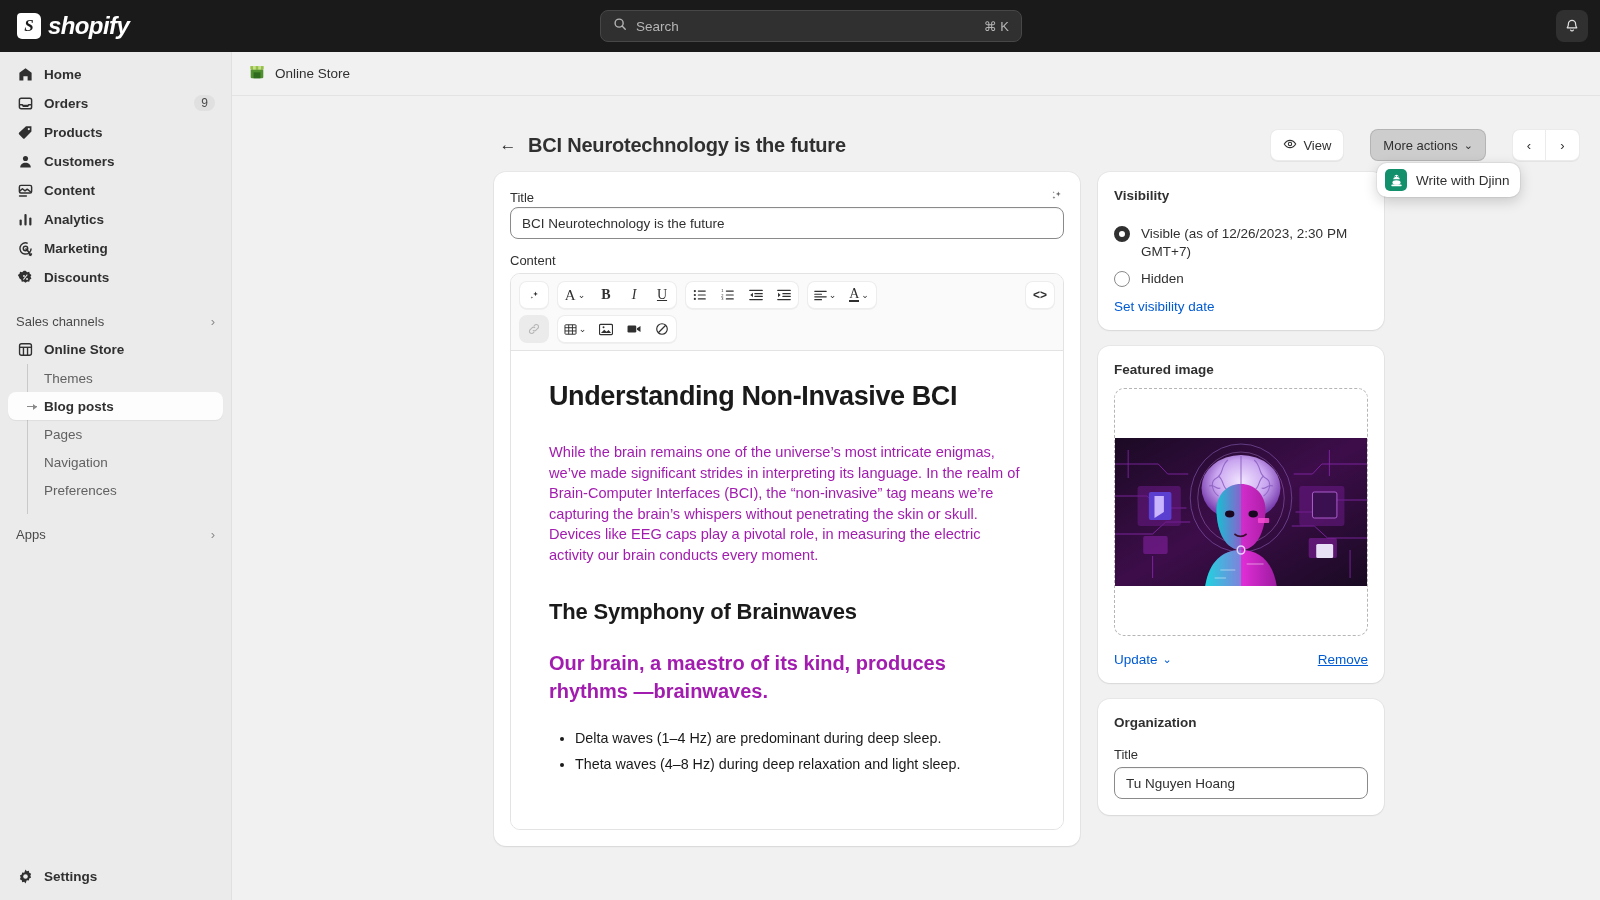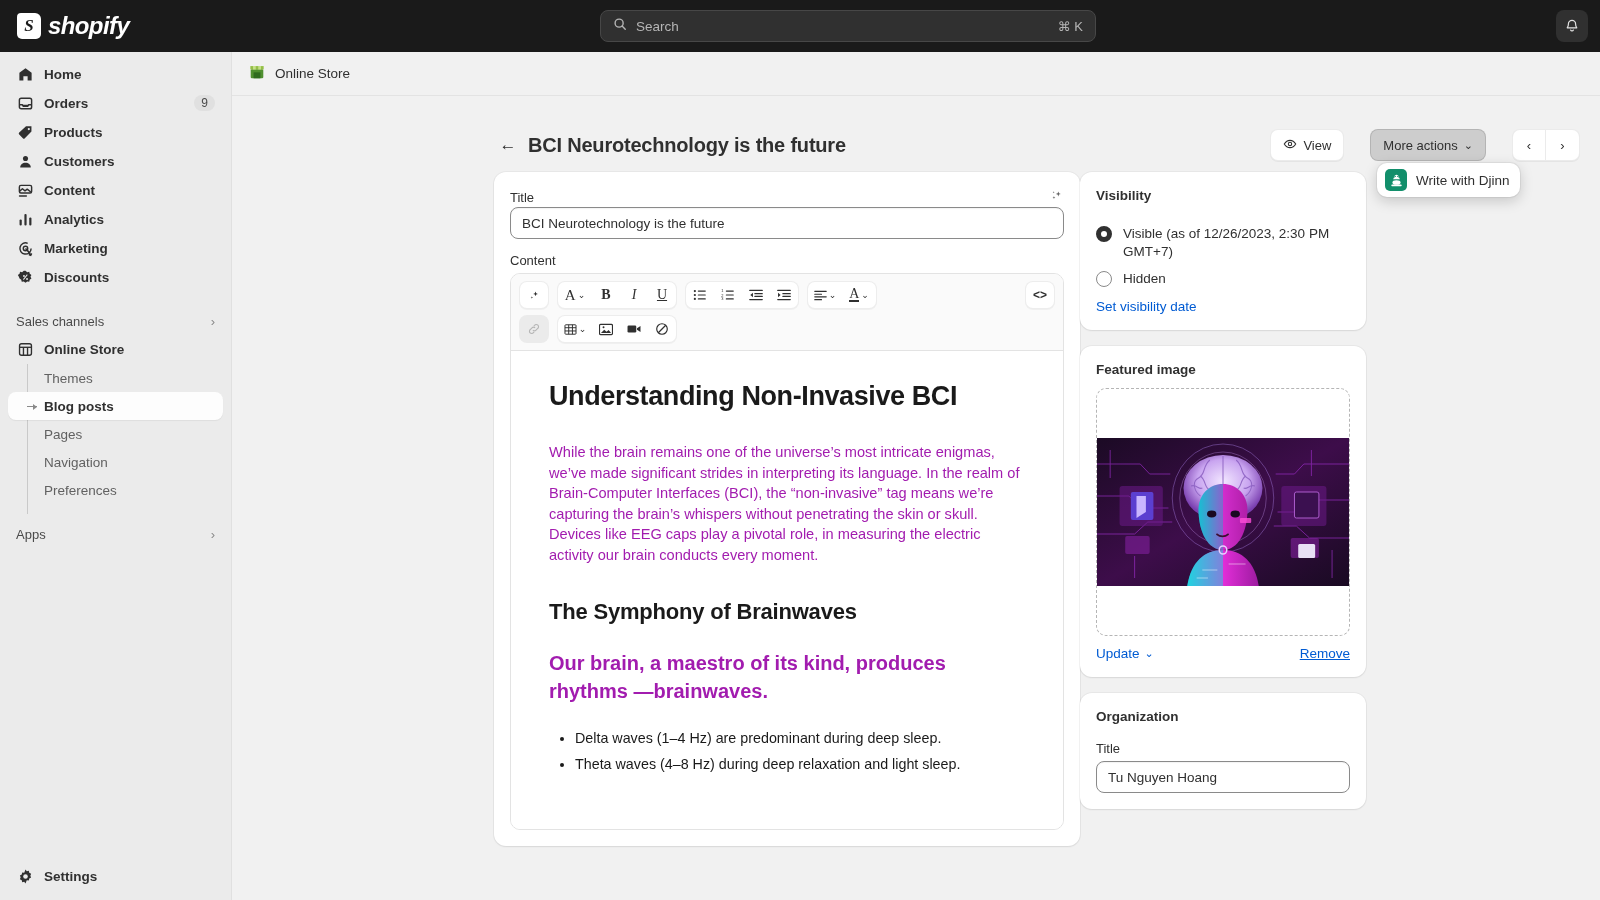--- a/index.html
+++ b/index.html
@@ -21,21 +21,21 @@
     width: 24px; height: 26px; background: #fff; color: #1a1a1a;
     border-radius: 4px 6px 5px 5px; font-weight: bold; font-size: 17px;
     display: flex; align-items: center; justify-content: center;
     font-style: italic; font-family: "Liberation Serif", serif;
   }
   .brand-word {
     color: #fff; font-size: 24px; font-weight: bold; font-style: italic;
     letter-spacing: -0.6px;
   }
   .searchwrap {
-    position: absolute; left: 600px; top: 10px; width: 496px; height: 32px;
+    position: absolute; left: 600px; top: 10px; width: 422px; height: 32px;
     background: #303030; border: 1px solid #474747; border-radius: 8px;
     display: flex; align-items: center; padding: 0 12px; cursor: text;
   }
   .searchwrap .placeholder { color: #b5b5b5; font-size: 13.5px; margin-left: 9px; flex: 1; }
   .searchwrap .kbd { color: #b5b5b5; font-size: 13px; }
   .bell-btn {
     position: absolute; right: 12px; top: 10px; width: 32px; height: 32px;
     background: #303030; border-radius: 8px;
     display: flex; align-items: center; justify-content: center; cursor: pointer;
   }
@@ -122,21 +122,21 @@
   .popover-item {
     display: flex; align-items: center; gap: 9px; padding: 6px 8px;
     border-radius: 7px; font-size: 13.5px; color: #303030; cursor: pointer;
   }
   .djinn-icon {
     width: 22px; height: 22px; border-radius: 5px; background: #128f6b;
     display: flex; align-items: center; justify-content: center; flex: 0 0 auto;
   }
 
   
-  .cols { display: flex; padding: 0 18px 0 262px; }
+  .cols { display: flex; padding: 0 18px 0 262px; gap: 18px; }
   .col-main { width: 586px; }
   .col-side { width: 286px; }
   .card {
     background: #fff; border-radius: 12px; box-shadow: 0 1px 2px rgba(0,0,0,.07), 0 0 0 1px rgba(0,0,0,.04);
     margin-bottom: 16px;
   }
   .card-pad { padding: 16px; }
   .card-title { font-size: 13.5px; font-weight: bold; color: #303030; }
   .field-label { font-size: 13px; color: #303030; margin-bottom: 5px; }
   .text-input {
@@ -188,21 +188,21 @@
   .radio-text { font-size: 13.5px; color: #303030; line-height: 18px; }
   .link { color: #005bd3; font-size: 13.5px; cursor: pointer; }
   .link.underline { text-decoration: underline; }
 
   
   .dropzone {
     border: 1px dashed #b5b5b5; border-radius: 10px; height: 248px; margin-top: 11px;
     display: flex; align-items: center; justify-content: center; overflow: hidden; background: #fff;
   }
   .thumb { width: 100%; height: 148px; display: block; }
-  .img-actions { display: flex; align-items: center; margin-top: 10px; }
+  .img-actions { display: flex; align-items: center; margin-top: 16px; }
   .img-actions .spacer { flex: 1; }
 </style>
 </head>
 <body>
 
 <div class="topbar">
   <div class="brand">
     <div class="brand-mark">S</div>
     <div class="brand-word">shopify</div>
   </div>

